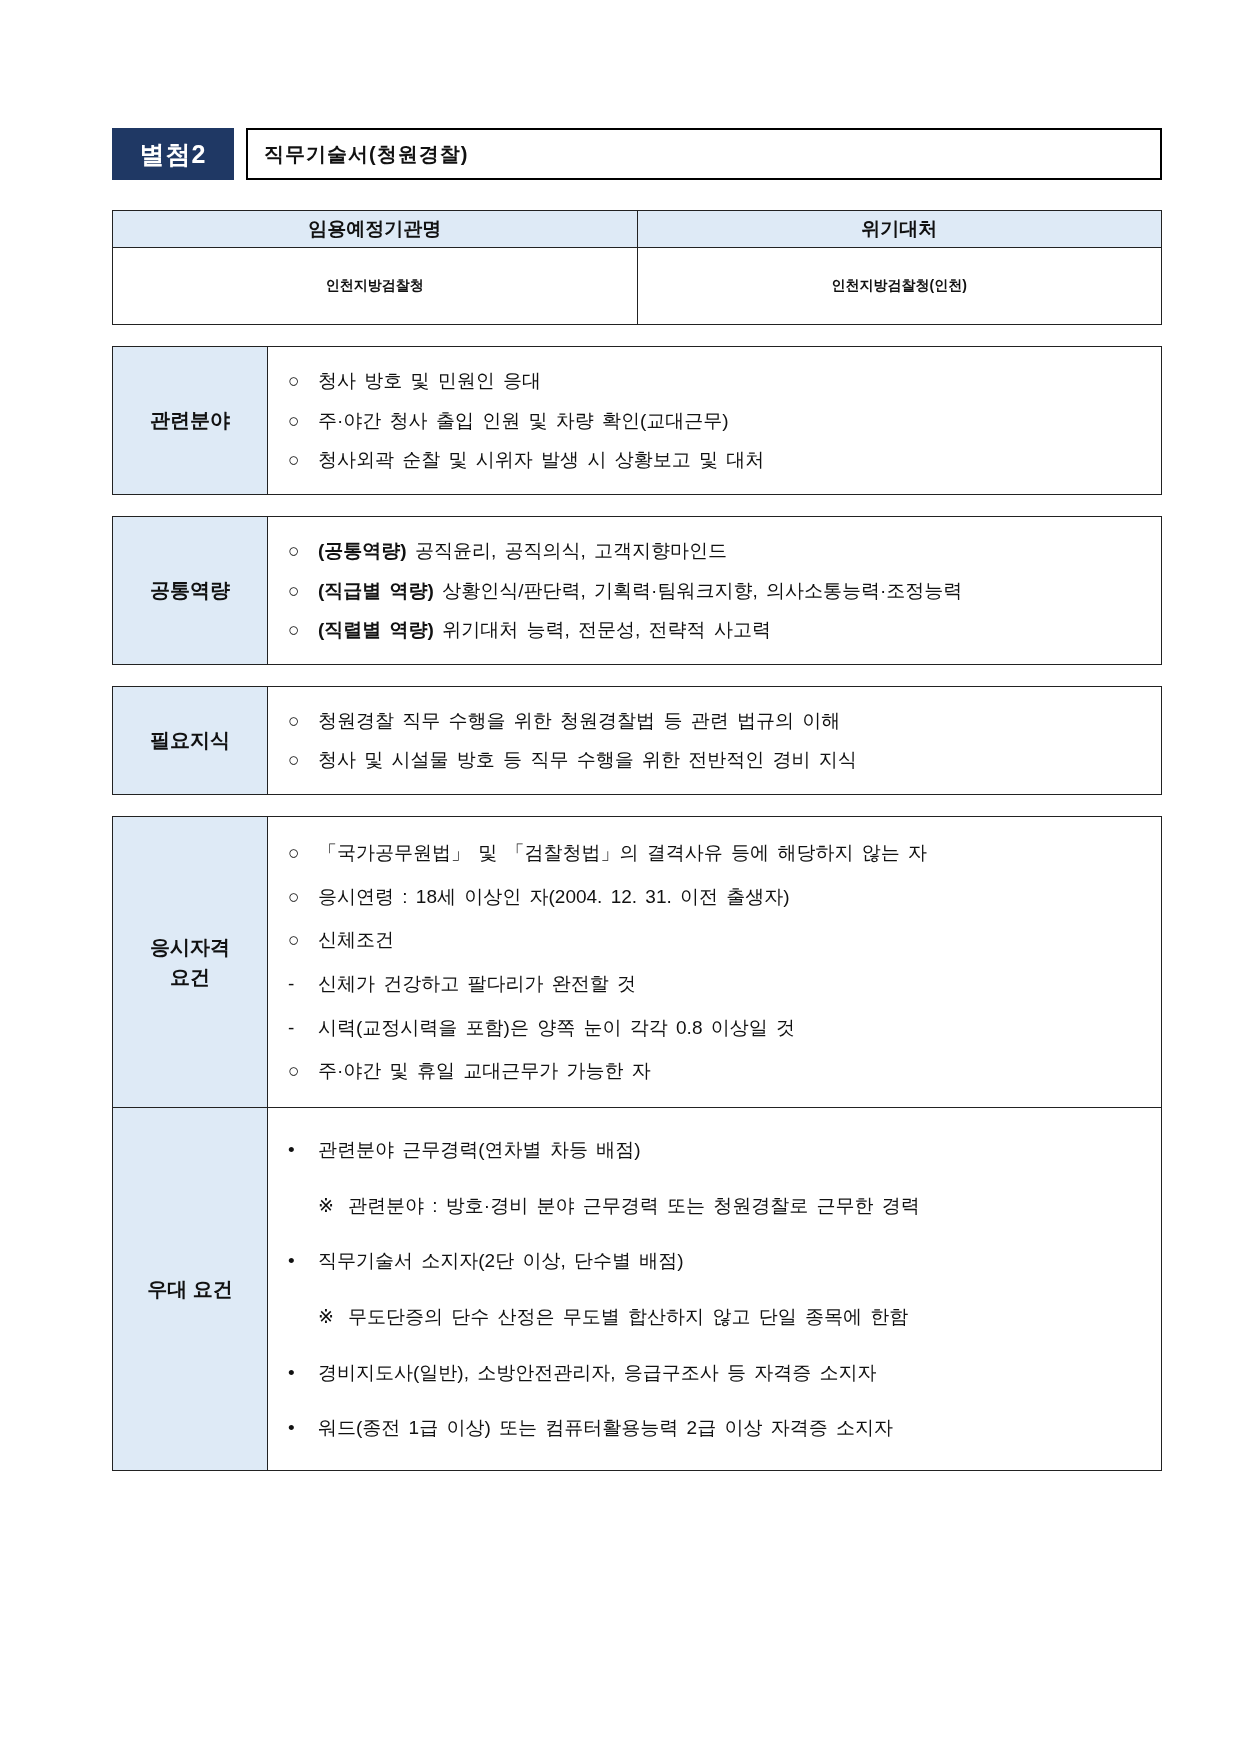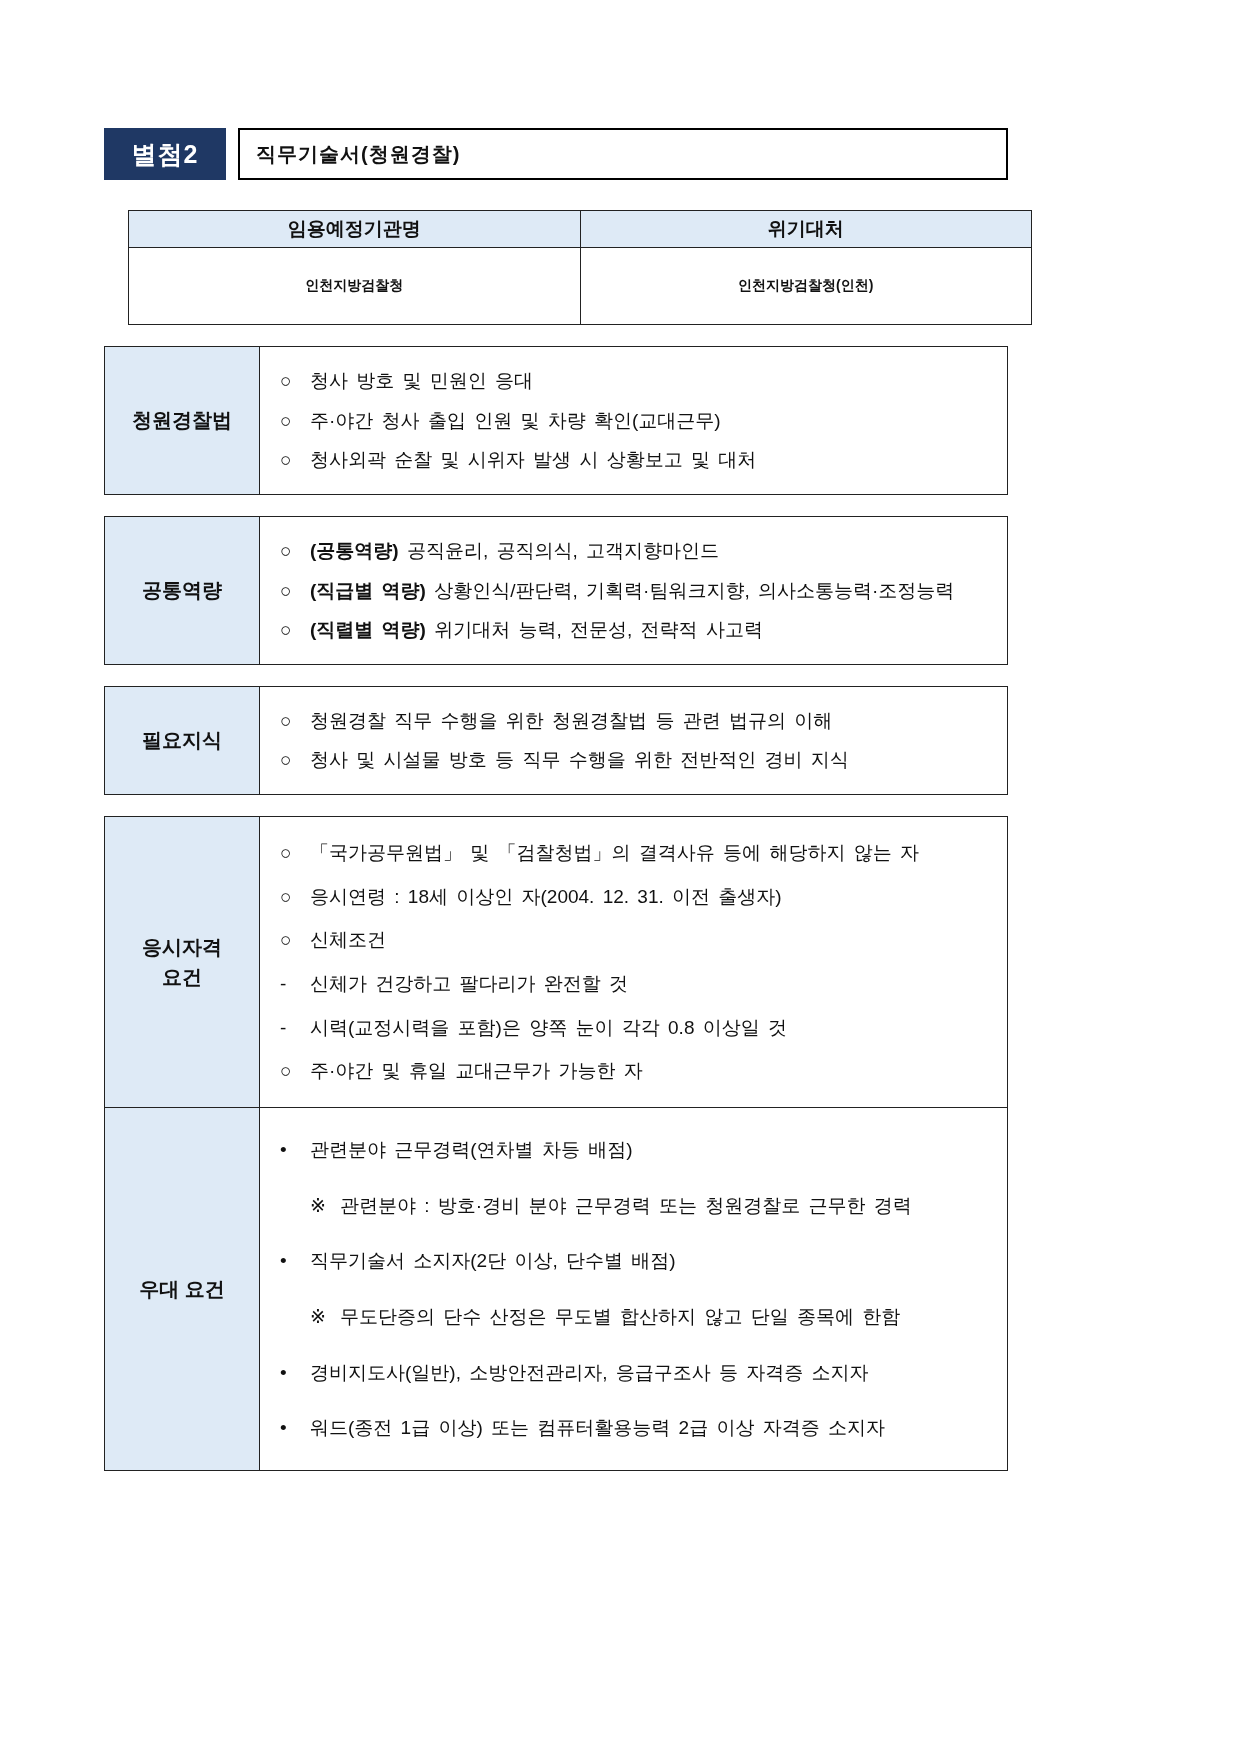--- a/index.html
+++ b/index.html
@@ -16,23 +16,23 @@
   }
   .doc{
     position:relative;
     width:1240px;
     height:1753px;
     background:#ffffff;
     overflow:hidden;
   }
   .content{
     position:absolute;
-    left:104px;
+    left:112px;
     top:128px;
-    width:904px;
+    width:1050px;
   }
   
   .header-row{
     display:flex;
     align-items:stretch;
     gap:12px;
     height:52px;
   }
   .badge{
     width:122px;
@@ -53,21 +53,20 @@
     padding-left:16px;
     font-size:20px;
     font-weight:bold;
     letter-spacing:1px;
   }
   
   table.org{
     width:100%;
     border-collapse:collapse;
     margin-top:30px;
-    margin-left:24px;
   }
   table.org th, table.org td{
     border:1.5px solid var(--border);
     text-align:center;
     width:50%;
   }
   table.org th{
     background:var(--cell-bg);
     height:37px;
     font-size:19px;
@@ -152,21 +151,21 @@
         <tr>
           <td>인천지방검찰청</td>
           <td>인천지방검찰청(인천)</td>
         </tr>
       </tbody>
     </table>
 
     <div id="sections">
         <div class="section-table">
           <div class="section-row row-main-duties">
-            <div class="label-cell">청원경찰법</div>
+            <div class="label-cell">관련분야</div>
             <div class="content-cell">
               <div class="item">
                 <span class="marker">○</span>
                 <span class="item-text">청사 방호 및 민원인 응대</span>
               </div>
               <div class="item">
                 <span class="marker">○</span>
                 <span class="item-text">주·야간 청사 출입 인원 및 차량 확인(교대근무)</span>
               </div>
               <div class="item">

